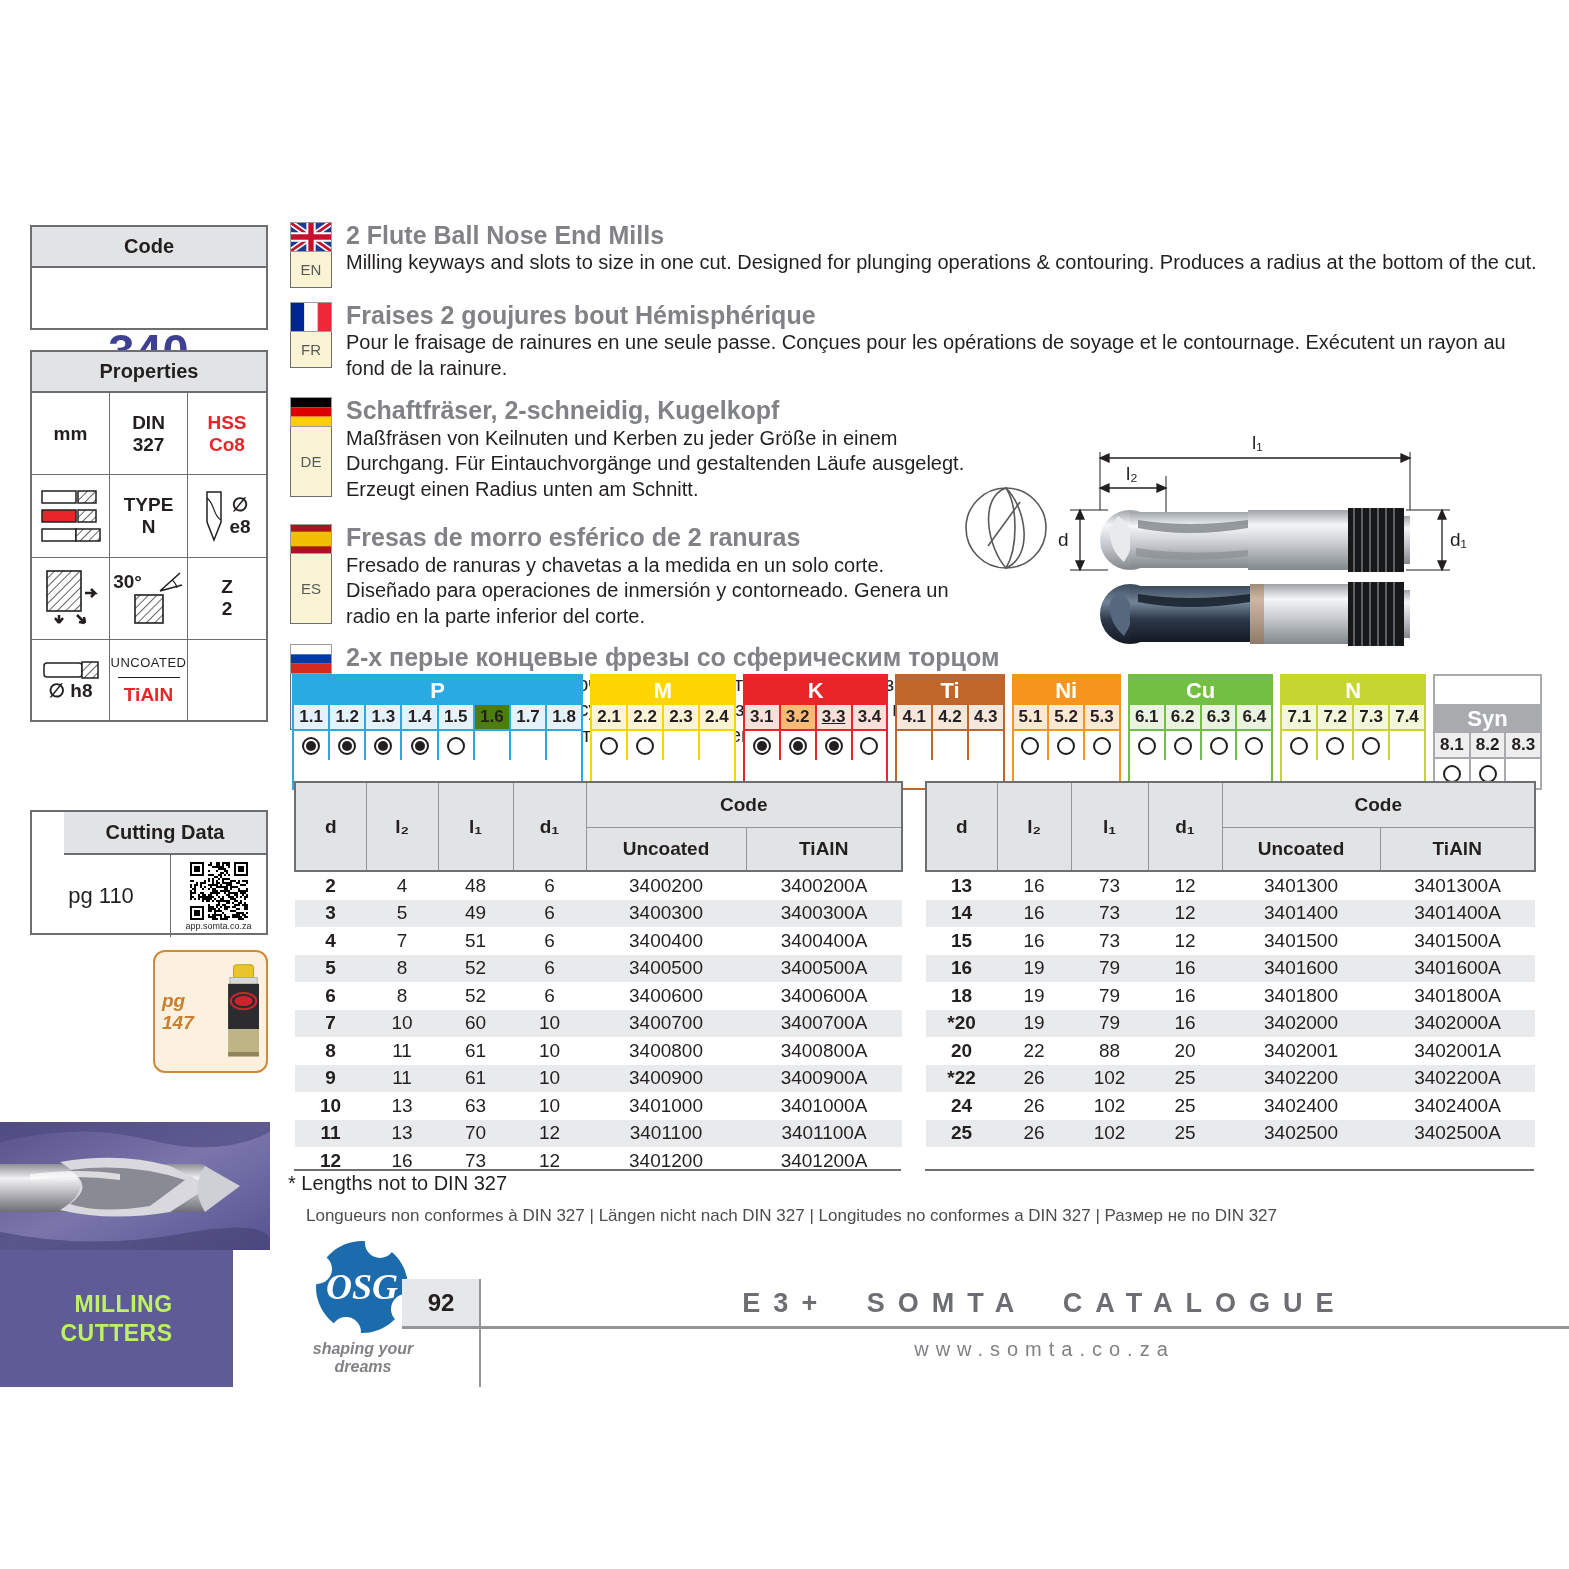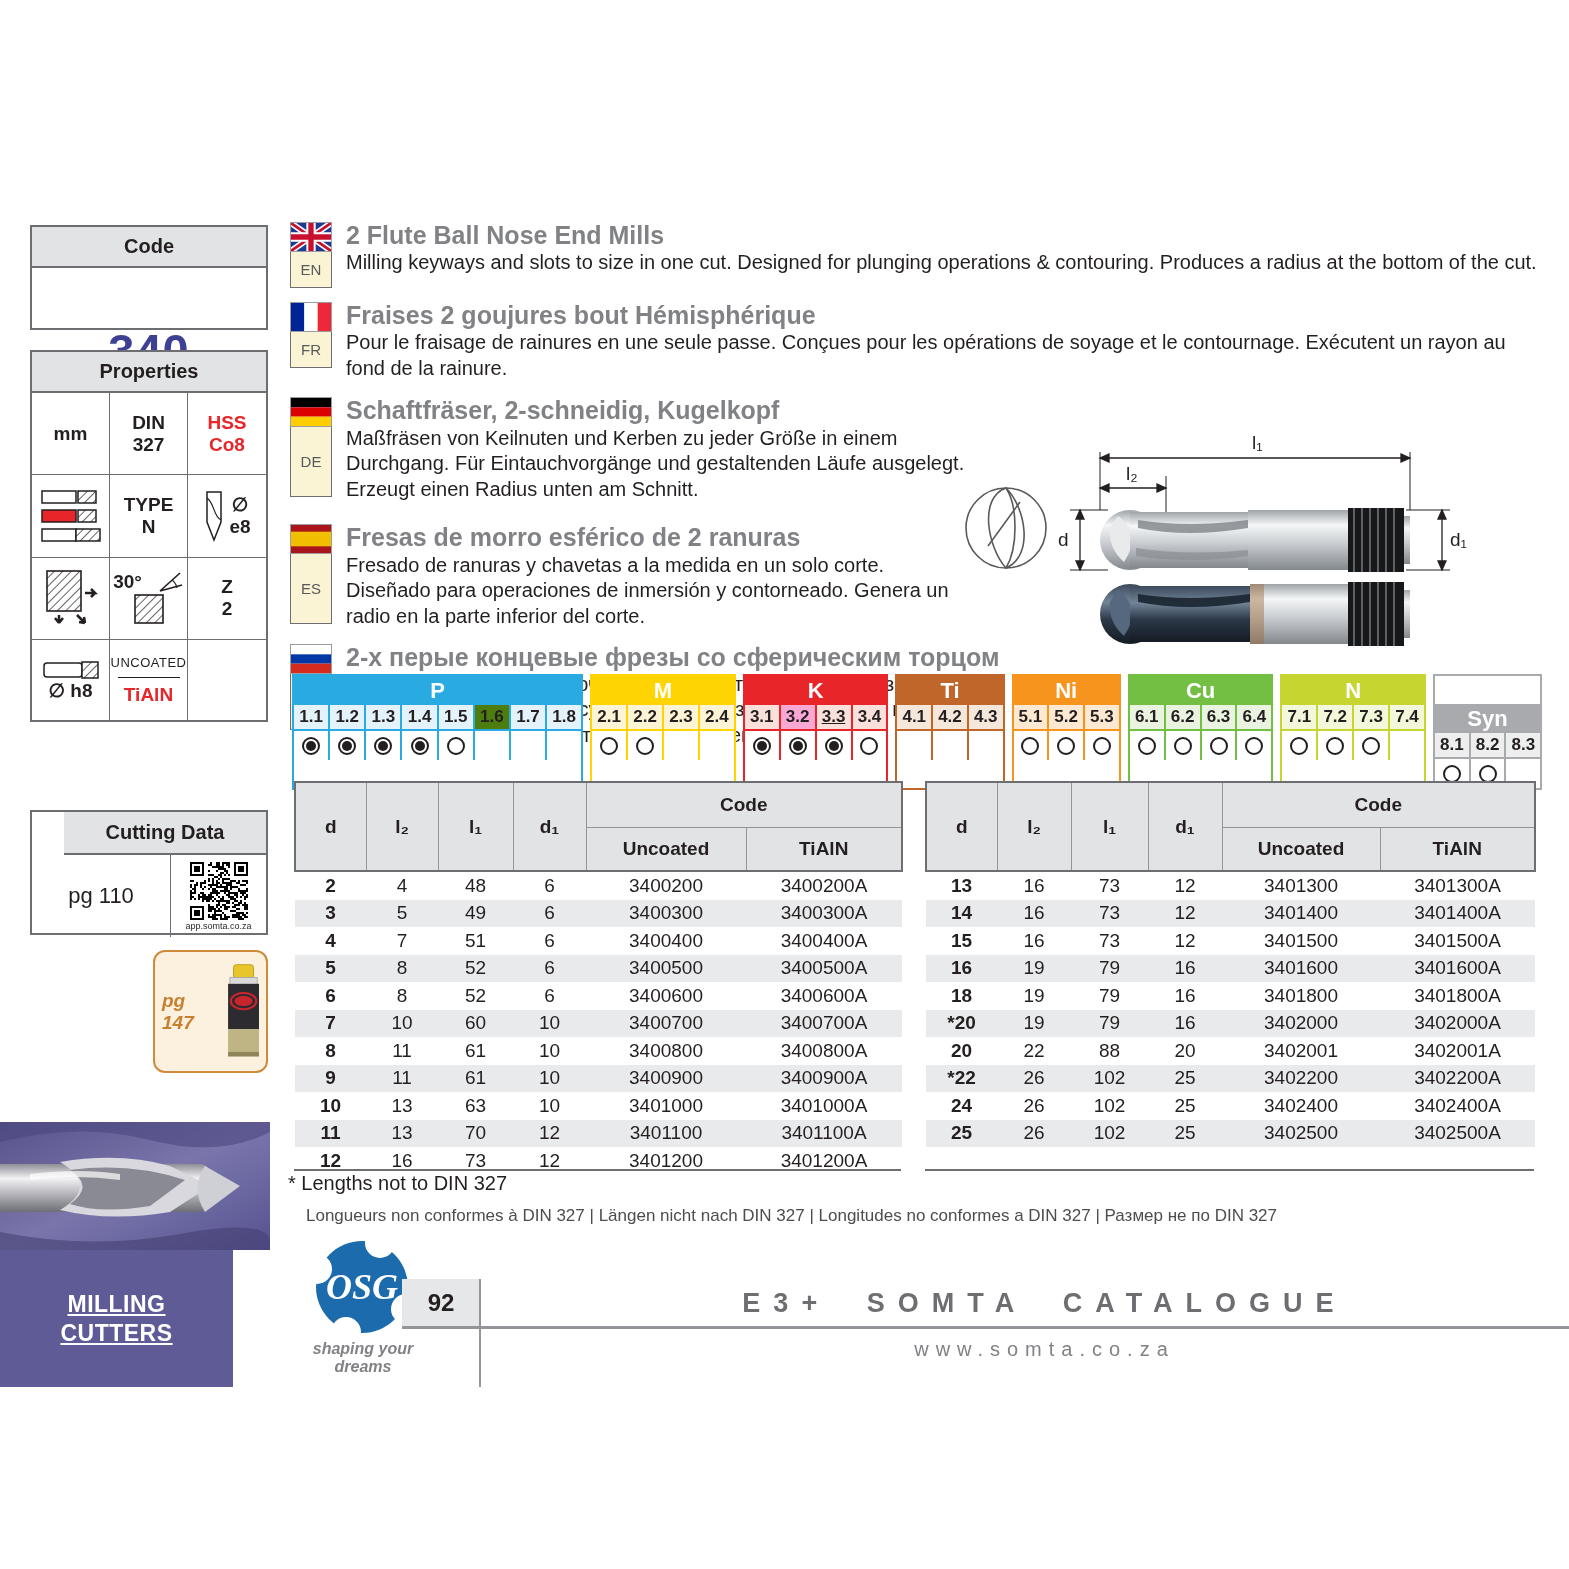--- a/index.html
+++ b/index.html
@@ -30,21 +30,21 @@
   .cutting-body{display:flex;height:82px;}
   .cutting-pg{flex:1.6;display:flex;align-items:center;justify-content:center;font-size:22px;border-right:1px solid #6D6E71;}
   .cutting-qr{flex:1.1;display:flex;flex-direction:column;align-items:center;justify-content:center;}
   .qr-caption{font-size:9px;color:#231F20;margin-top:1px;}
   #fluid-box{position:absolute;left:153px;top:950px;width:115px;height:123px;border:2px solid #CF8A3B;
              border-radius:12px;background:#FBF1DE;box-sizing:border-box;display:flex;align-items:center;}
   #fluid-page{font-style:italic;font-weight:bold;color:#C87F2F;font-size:19px;margin-left:7px;}
   #photo-strip{position:absolute;left:0;top:1122px;width:270px;height:128px;}
   #category-box{position:absolute;left:0;top:1250px;width:233px;height:137px;background:#5E5B96;
                 display:flex;align-items:center;justify-content:center;}
-  #category-box div{color:#ffffff;font-weight:bold;font-size:23px;text-align:center;white-space:pre-line;line-height:1.25;letter-spacing:0.5px;text-decoration:underline;}
+  #category-box div{color:#bef264;font-weight:bold;font-size:23px;text-align:right;white-space:pre-line;line-height:1.25;letter-spacing:0.5px;}
 
   
   #language-list{position:absolute;left:290px;top:222px;width:1256px;}
   .lang{display:flex;margin-bottom:13px;}
   .flagcol{width:42px;margin-right:14px;flex:0 0 42px;}
   .flag{width:42px;height:30px;border:1px solid #9B9DA0;box-sizing:border-box;overflow:hidden;}
   .flag svg{display:block;}
   .langcode{width:42px;border:1px solid #6D6E71;border-top:none;background:#FAF3D4;box-sizing:border-box;
             display:flex;align-items:center;justify-content:center;color:#58595B;font-size:15px;}
   .lang-title{color:#808285;font-weight:bold;font-size:25px;line-height:1.05;margin-bottom:2px;}
@@ -822,21 +822,21 @@
       <div class="mat-group" style="width: 145.6px; border: 2px solid rgb(232, 38, 42);">
         <div class="mat-head" style="background: rgb(232, 38, 42);">K</div>
         <div class="mat-cells">
           <div class="mat-cell" style="border-right: 2px solid rgb(232, 38, 42);">
             <div class="mat-num" style="background: rgb(250, 224, 218); border-bottom: 2px solid rgb(232, 38, 42);">3.1</div>
             <div class="mat-circ">
               <span class="dot filled"></span>
             </div>
           </div>
           <div class="mat-cell" style="border-right: 2px solid rgb(232, 38, 42);">
-            <div class="mat-num" style="background: #f9a8d4; border-bottom: 2px solid rgb(232, 38, 42);">3.2</div>
+            <div class="mat-num" style="background: #fdba74; border-bottom: 2px solid rgb(232, 38, 42);">3.2</div>
             <div class="mat-circ">
               <span class="dot filled"></span>
             </div>
           </div>
           <div class="mat-cell" style="border-right: 2px solid rgb(232, 38, 42); text-decoration: underline;">
             <div class="mat-num" style="background: rgb(250, 224, 218); border-bottom: 2px solid rgb(232, 38, 42);">3.3</div>
             <div class="mat-circ">
               <span class="dot filled"></span>
             </div>
           </div>

